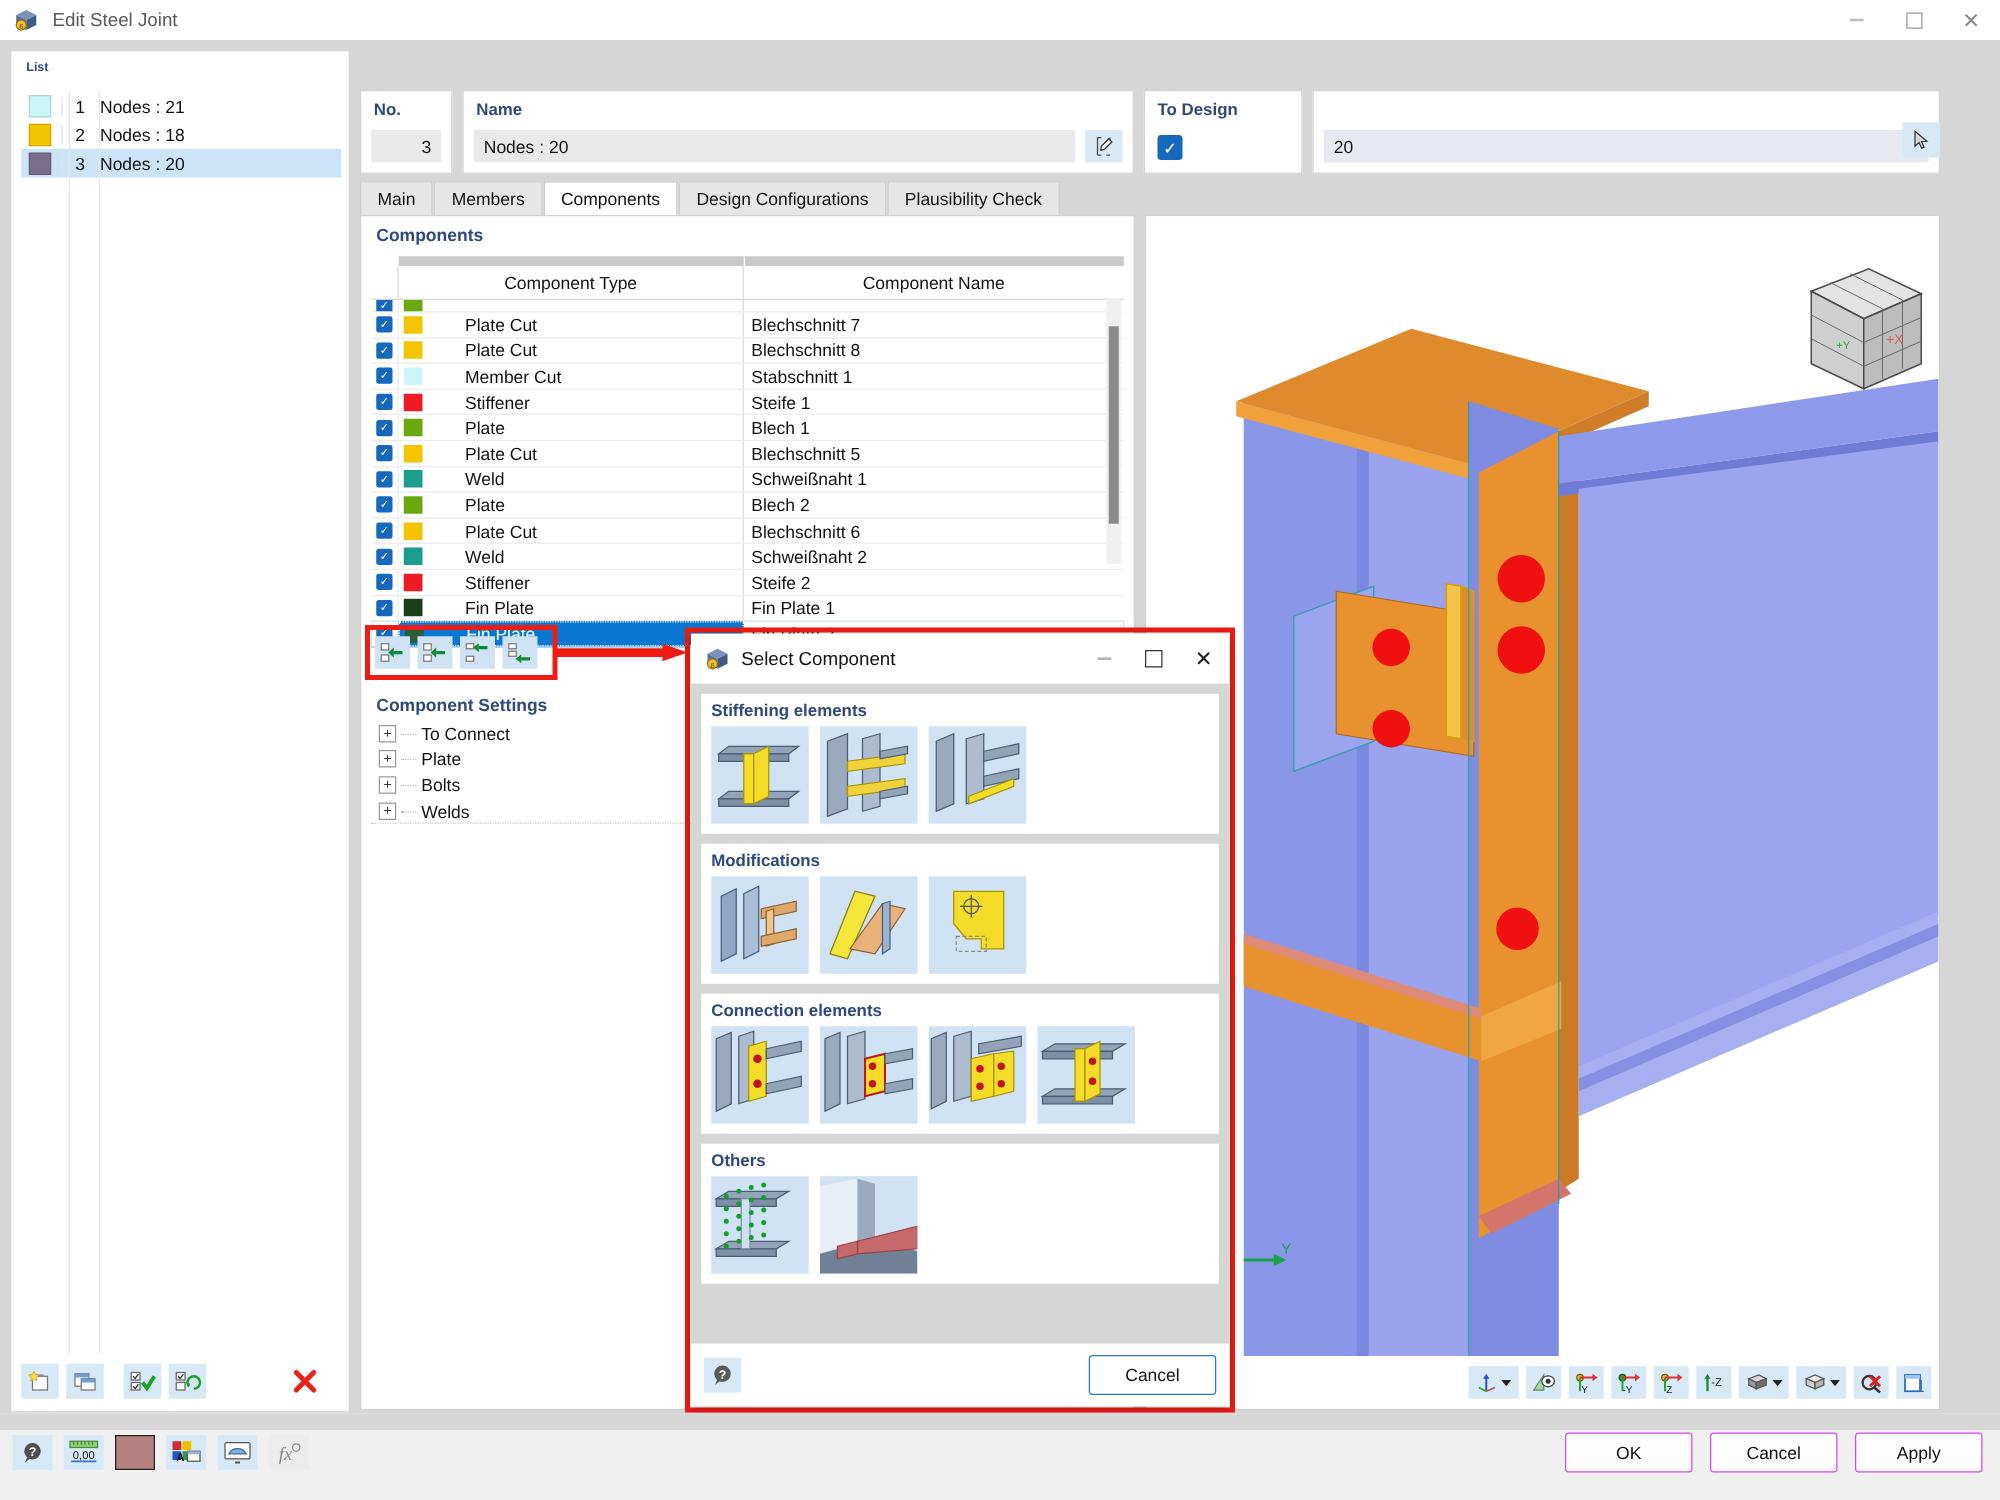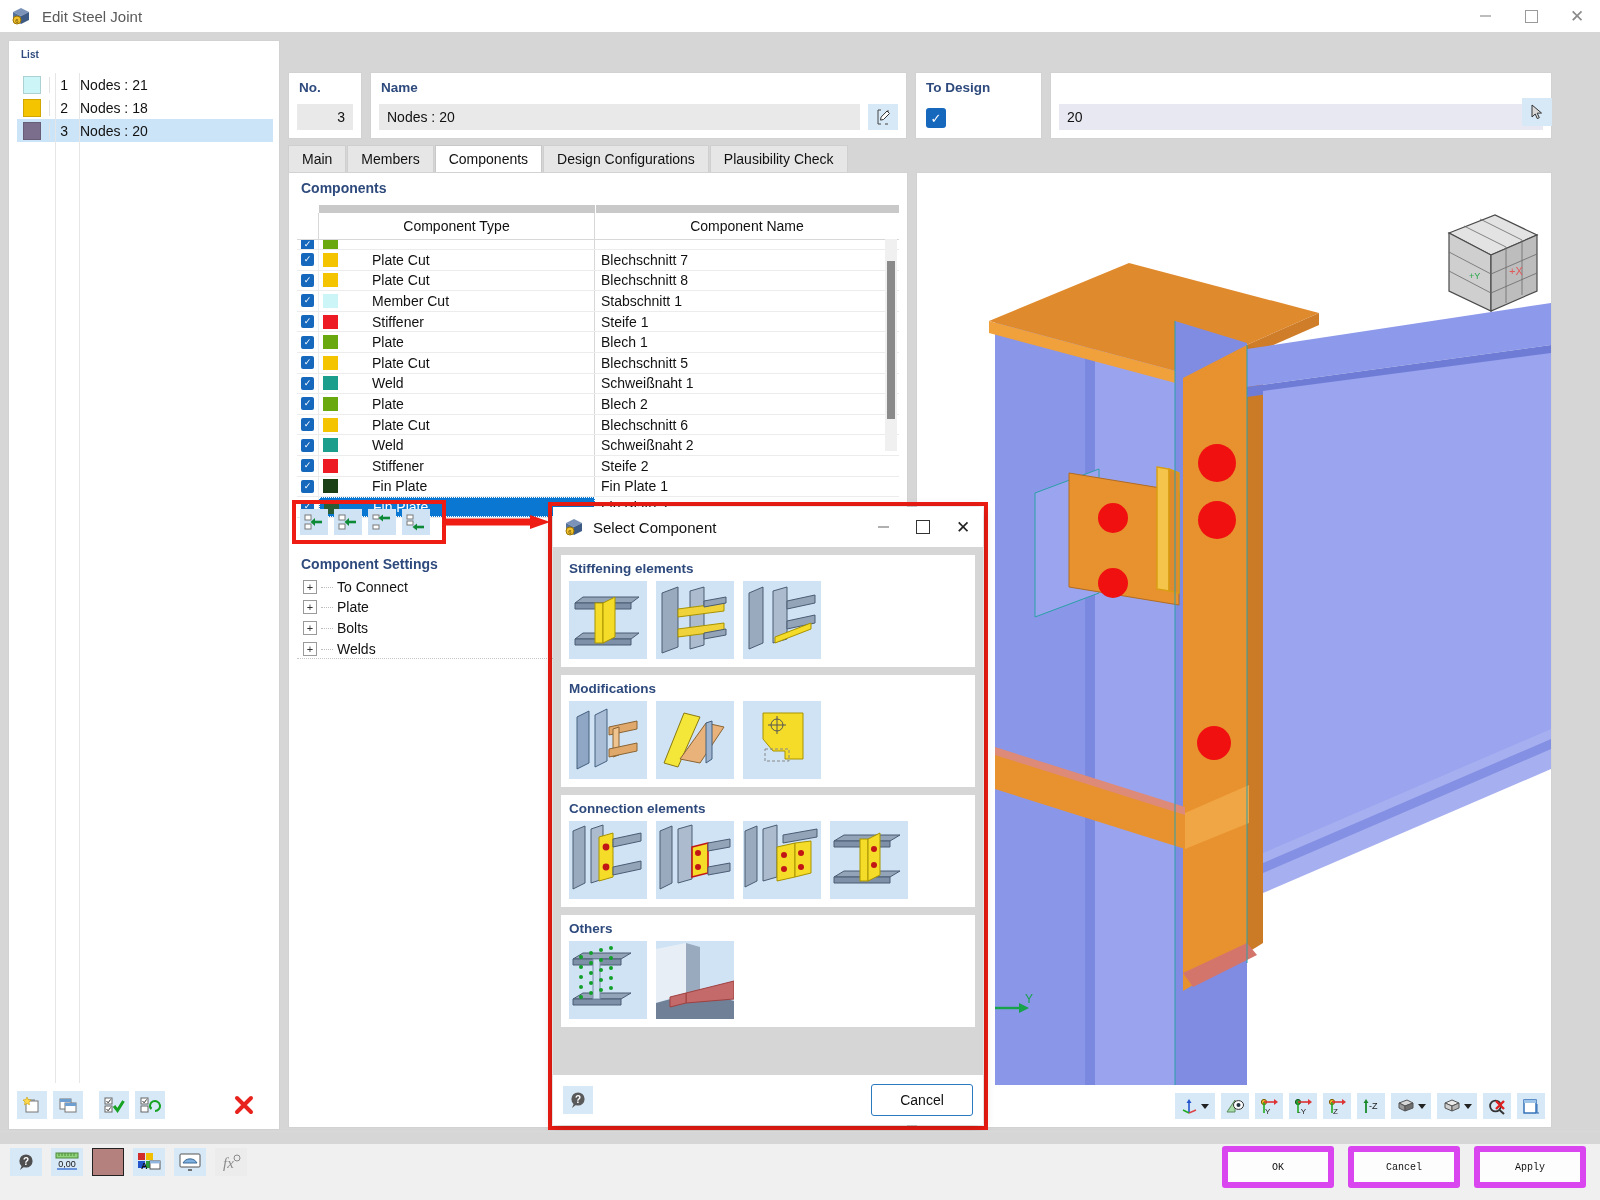--- a/index.html
+++ b/index.html
@@ -141,22 +141,22 @@
   .help-btn{width:30px;height:28px;background:#d7e8f7;display:flex;align-items:center;justify-content:center;}
   .cancel-btn{margin-left:auto;width:100px;height:30px;border:1px solid #2a7ac0;border-radius:3px;background:#fff;
      display:flex;align-items:center;justify-content:center;font-size:14px;color:#111;}
 
   
   .botbar{position:absolute;left:0;bottom:0;width:1600px;height:68px;background:#f0f0f0;border-top:1px solid #d9d9d9;}
   .botleft{position:absolute;left:10px;top:16px;display:flex;align-items:center;}
   .bbtn{width:32px;height:28px;background:#d7e8f7;margin-right:9px;display:flex;align-items:center;justify-content:center;}
   .bbtn.none{background:transparent;}
   .botright{position:absolute;right:14px;top:14px;display:flex;}
-  .obtn{width:100px;height:30px;border:6px solid #d946ef;border-radius:3px;background:#fdfdfd;
-     display:flex;align-items:center;justify-content:center;font-size:10px;color:#111;margin-left:14px;font-family:Liberation Mono, monospace;}
+  .obtn{width:100px;height:30px;border:1px solid #d946ef;border-radius:3px;background:#fdfdfd;
+     display:flex;align-items:center;justify-content:center;font-size:14px;color:#111;margin-left:14px;}
   .sep-line{position:absolute;left:0;top:0;width:1600px;height:12px;background:#d6d6d6;}
 </style>
 </head>
 <body>
 
 <div class="app">
 
   <div class="titlebar">
     <div class="title-ico">
       <svg width="22" height="22" viewBox="0 0 22 22">

